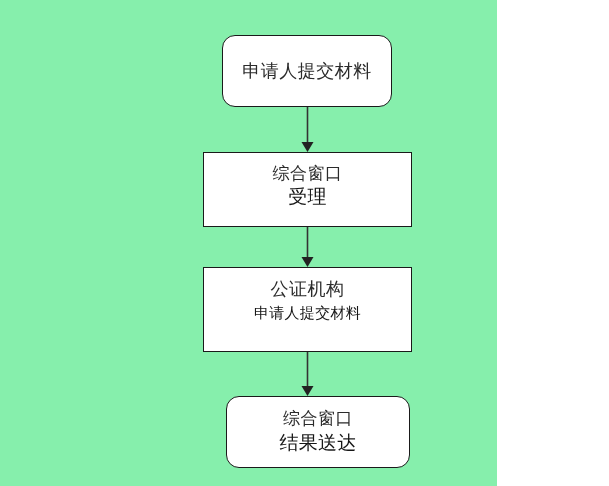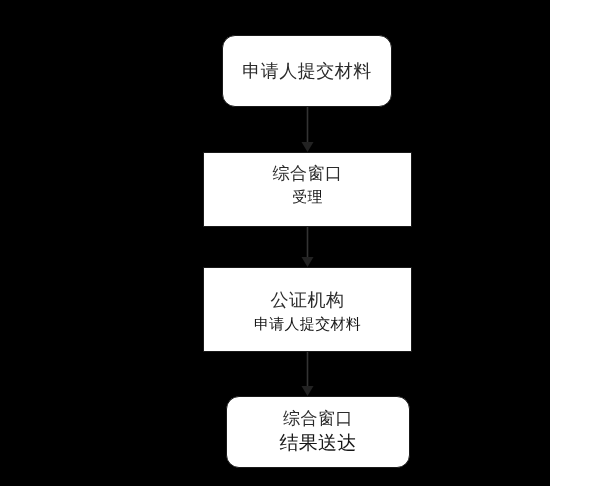--- a/index.html
+++ b/index.html
@@ -5,23 +5,23 @@
   html, body {
     margin: 0;
     padding: 0;
     background: #ffffff;
   }
   body {
     font-family: "Liberation Sans", sans-serif;
   }
   #flow-root {
     position: relative;
-    width: 550px;
+    width: 497px;
     height: 486px;
-    background: #000000;
+    background: #86efac;
     overflow: hidden;
   }
   .node {
     position: absolute;
     box-sizing: border-box;
     background: #ffffff;
     border: 1px solid #1a1a1a;
     display: flex;
     flex-direction: column;
     align-items: center;
@@ -64,30 +64,30 @@
     top: 152px;
     width: 209px;
     height: 75px;
     padding-top: 9px;
   }
   #node-accept .line-title {
     font-size: 17px;
     line-height: 23px;
   }
   #node-accept .line-sub {
-    font-size: 15px;
+    font-size: 19px;
     line-height: 23px;
   }
   
   #node-notary {
     left: 203px;
     top: 267px;
     width: 209px;
     height: 85px;
-    padding-top: 20px;
+    padding-top: 9px;
   }
   #node-notary .line-title {
     font-size: 18px;
     line-height: 24px;
   }
   #node-notary .line-sub {
     font-size: 15px;
     line-height: 23px;
   }
   

